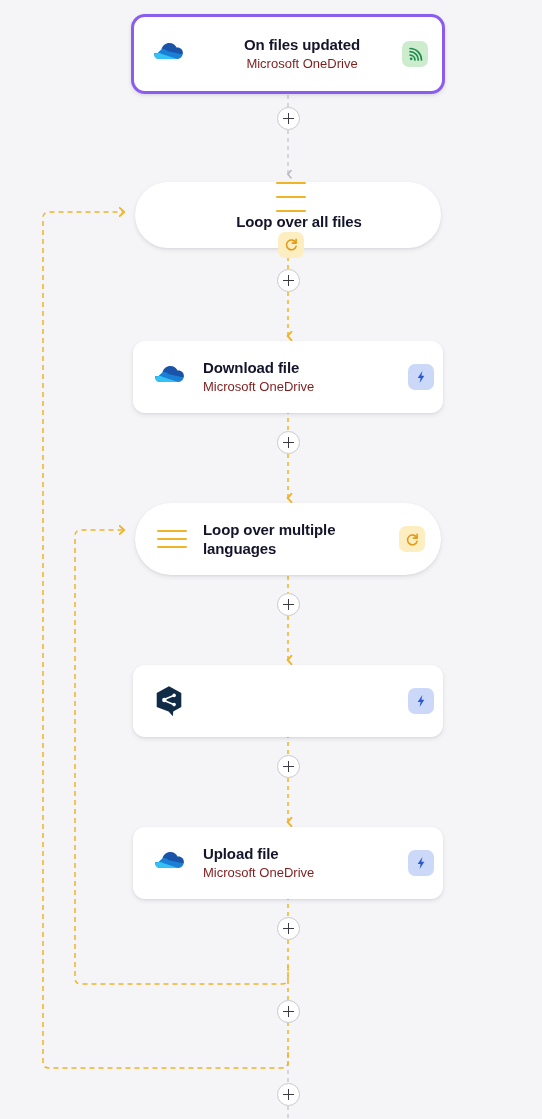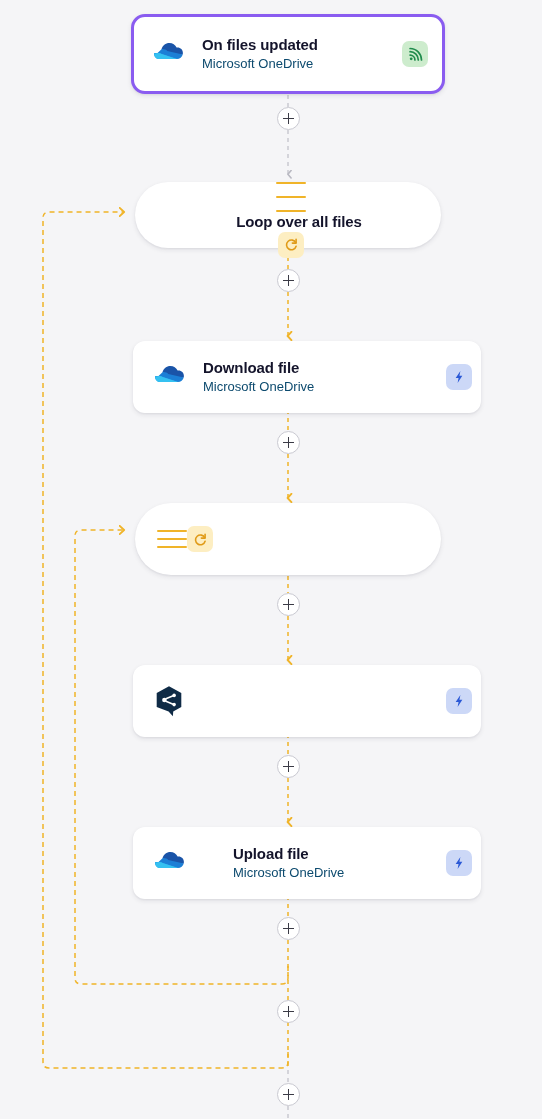--- a/index.html
+++ b/index.html
@@ -33,31 +33,32 @@
     position: absolute;
     box-sizing: border-box;
     background: #ffffff;
     display: flex;
     align-items: center;
     box-shadow: 0 2px 5px rgba(30,30,60,0.09), 0 1px 2px rgba(30,30,60,0.06);
   }
   .node.action {
     border-radius: 12px;
     left: 133px;
-    width: 348px;
+    width: 310px;
     height: 72px;
     padding: 0 9px 0 18px;
   }
   .node.trigger {
     border-radius: 14px;
     left: 131px;
     width: 314px;
     height: 80px;
     padding: 0 14px 0 16px;
     border: 3px solid #8a5cf0;
+    text-align: center;
   }
   .node.loop {
     border-radius: 40px;
     left: 135px;
     width: 306px;
     height: 66px;
     padding: 0 16px 0 22px;
   }
   .node.loop.tall {
     height: 72px;
@@ -78,21 +79,21 @@
   }
   .node-title {
     font-size: 15px;
     font-weight: bold;
     color: #14142b;
     letter-spacing: -0.1px;
     line-height: 1.3;
   }
   .node-sub {
     font-size: 13px;
-    color: #0c4a6e;
+    color: #7f1d1d;
     line-height: 1.35;
     margin-top: 1px;
   }
   .loop .node-text { margin-left: 16px; }
   .loop .node-title { font-size: 15px; }
 
   .badge {
     flex: 0 0 auto;
     width: 26px;
     height: 26px;
@@ -278,20 +279,23 @@
       </svg>
     </div>
   </div>
 
   <div class="node loop tall" style="top:503px;">
     <div class="hamburger">
       <span></span>
         <span></span>
         <span></span>
     </div>
+    <div class="node-text">
+      <div class="node-title" style="max-width:160px;">Loop over multiple languages</div>
+    </div>
     <div class="badge loop-badge">
       <svg width="15" height="15" viewBox="0 0 16 16">
         <path d="M12.6,6.2 A5.2,5.2 0 1 0 12.9,9.9" fill="none" stroke="#e09b18" stroke-width="1.7" stroke-linecap="round"></path>
         <path d="M12.9,2.4 L12.9,6.5 L8.9,6.5" fill="none" stroke="#e09b18" stroke-width="1.7" stroke-linecap="round" stroke-linejoin="round"></path>
       </svg>
     </div>
   </div>
 
   <div class="node action" style="top:665px;">
     <div class="node-icon">
@@ -306,21 +310,21 @@
     </div>
     <div class="node-text">
     </div>
     <div class="badge action-badge">
       <svg width="14" height="14" viewBox="0 0 16 16">
         <path d="M9.6,1.2 L4.2,9.1 L7.5,9.1 L6.4,14.8 L11.8,6.6 L8.5,6.6 Z" fill="#2b59d6"></path>
       </svg>
     </div>
   </div>
 
-  <div class="node action" style="top:827px;gap:30px;">
+  <div class="node action" style="top:827px;">
     <div class="node-icon">
       <svg width="36" height="36" viewBox="0 0 36 36">
         <path d="M11.5,13.2 C12.3,9.6 15.6,7 19.4,7 C22.6,7 25.4,8.9 26.6,11.6 C26.9,11.55 27.2,11.5 27.6,11.5 C30.5,11.5 32.9,13.9 32.9,16.9 C32.9,17.4 32.8,17.9 32.7,18.4 L18.5,21.5 L11.5,13.2 Z" fill="#1a54a8"></path>
         <path d="M11.5,13.2 C11.9,13.15 12.3,13.1 12.7,13.1 C14.5,13.1 16.1,13.8 17.3,15 L32.7,18.4 C32.1,21.1 29.8,23.1 27,23.1 L9,23.1 L7.5,17 L11.5,13.2 Z" fill="#1c7fd6"></path>
         <path d="M7.6,16.95 C7.85,16.92 8.1,16.9 8.35,16.9 C9.6,16.9 10.75,17.3 11.7,17.95 L27,23.1 L9.1,23.1 C6.3,23.1 4,20.85 4,18.05 C4,17.65 4.05,17.25 4.15,16.9 L7.6,16.95 Z" fill="#28a8ea"></path>
         <path d="M11.72,17.96 C10.76,17.29 9.6,16.9 8.35,16.9 C6.5,16.9 4.88,17.75 4.15,19.06 C4.72,21.37 6.71,23.1 9.1,23.1 L27,23.1 L11.72,17.96 Z" fill="#35c1f1"></path>
       </svg>
     </div>
     <div class="node-text">
       <div class="node-title">Upload file</div>

